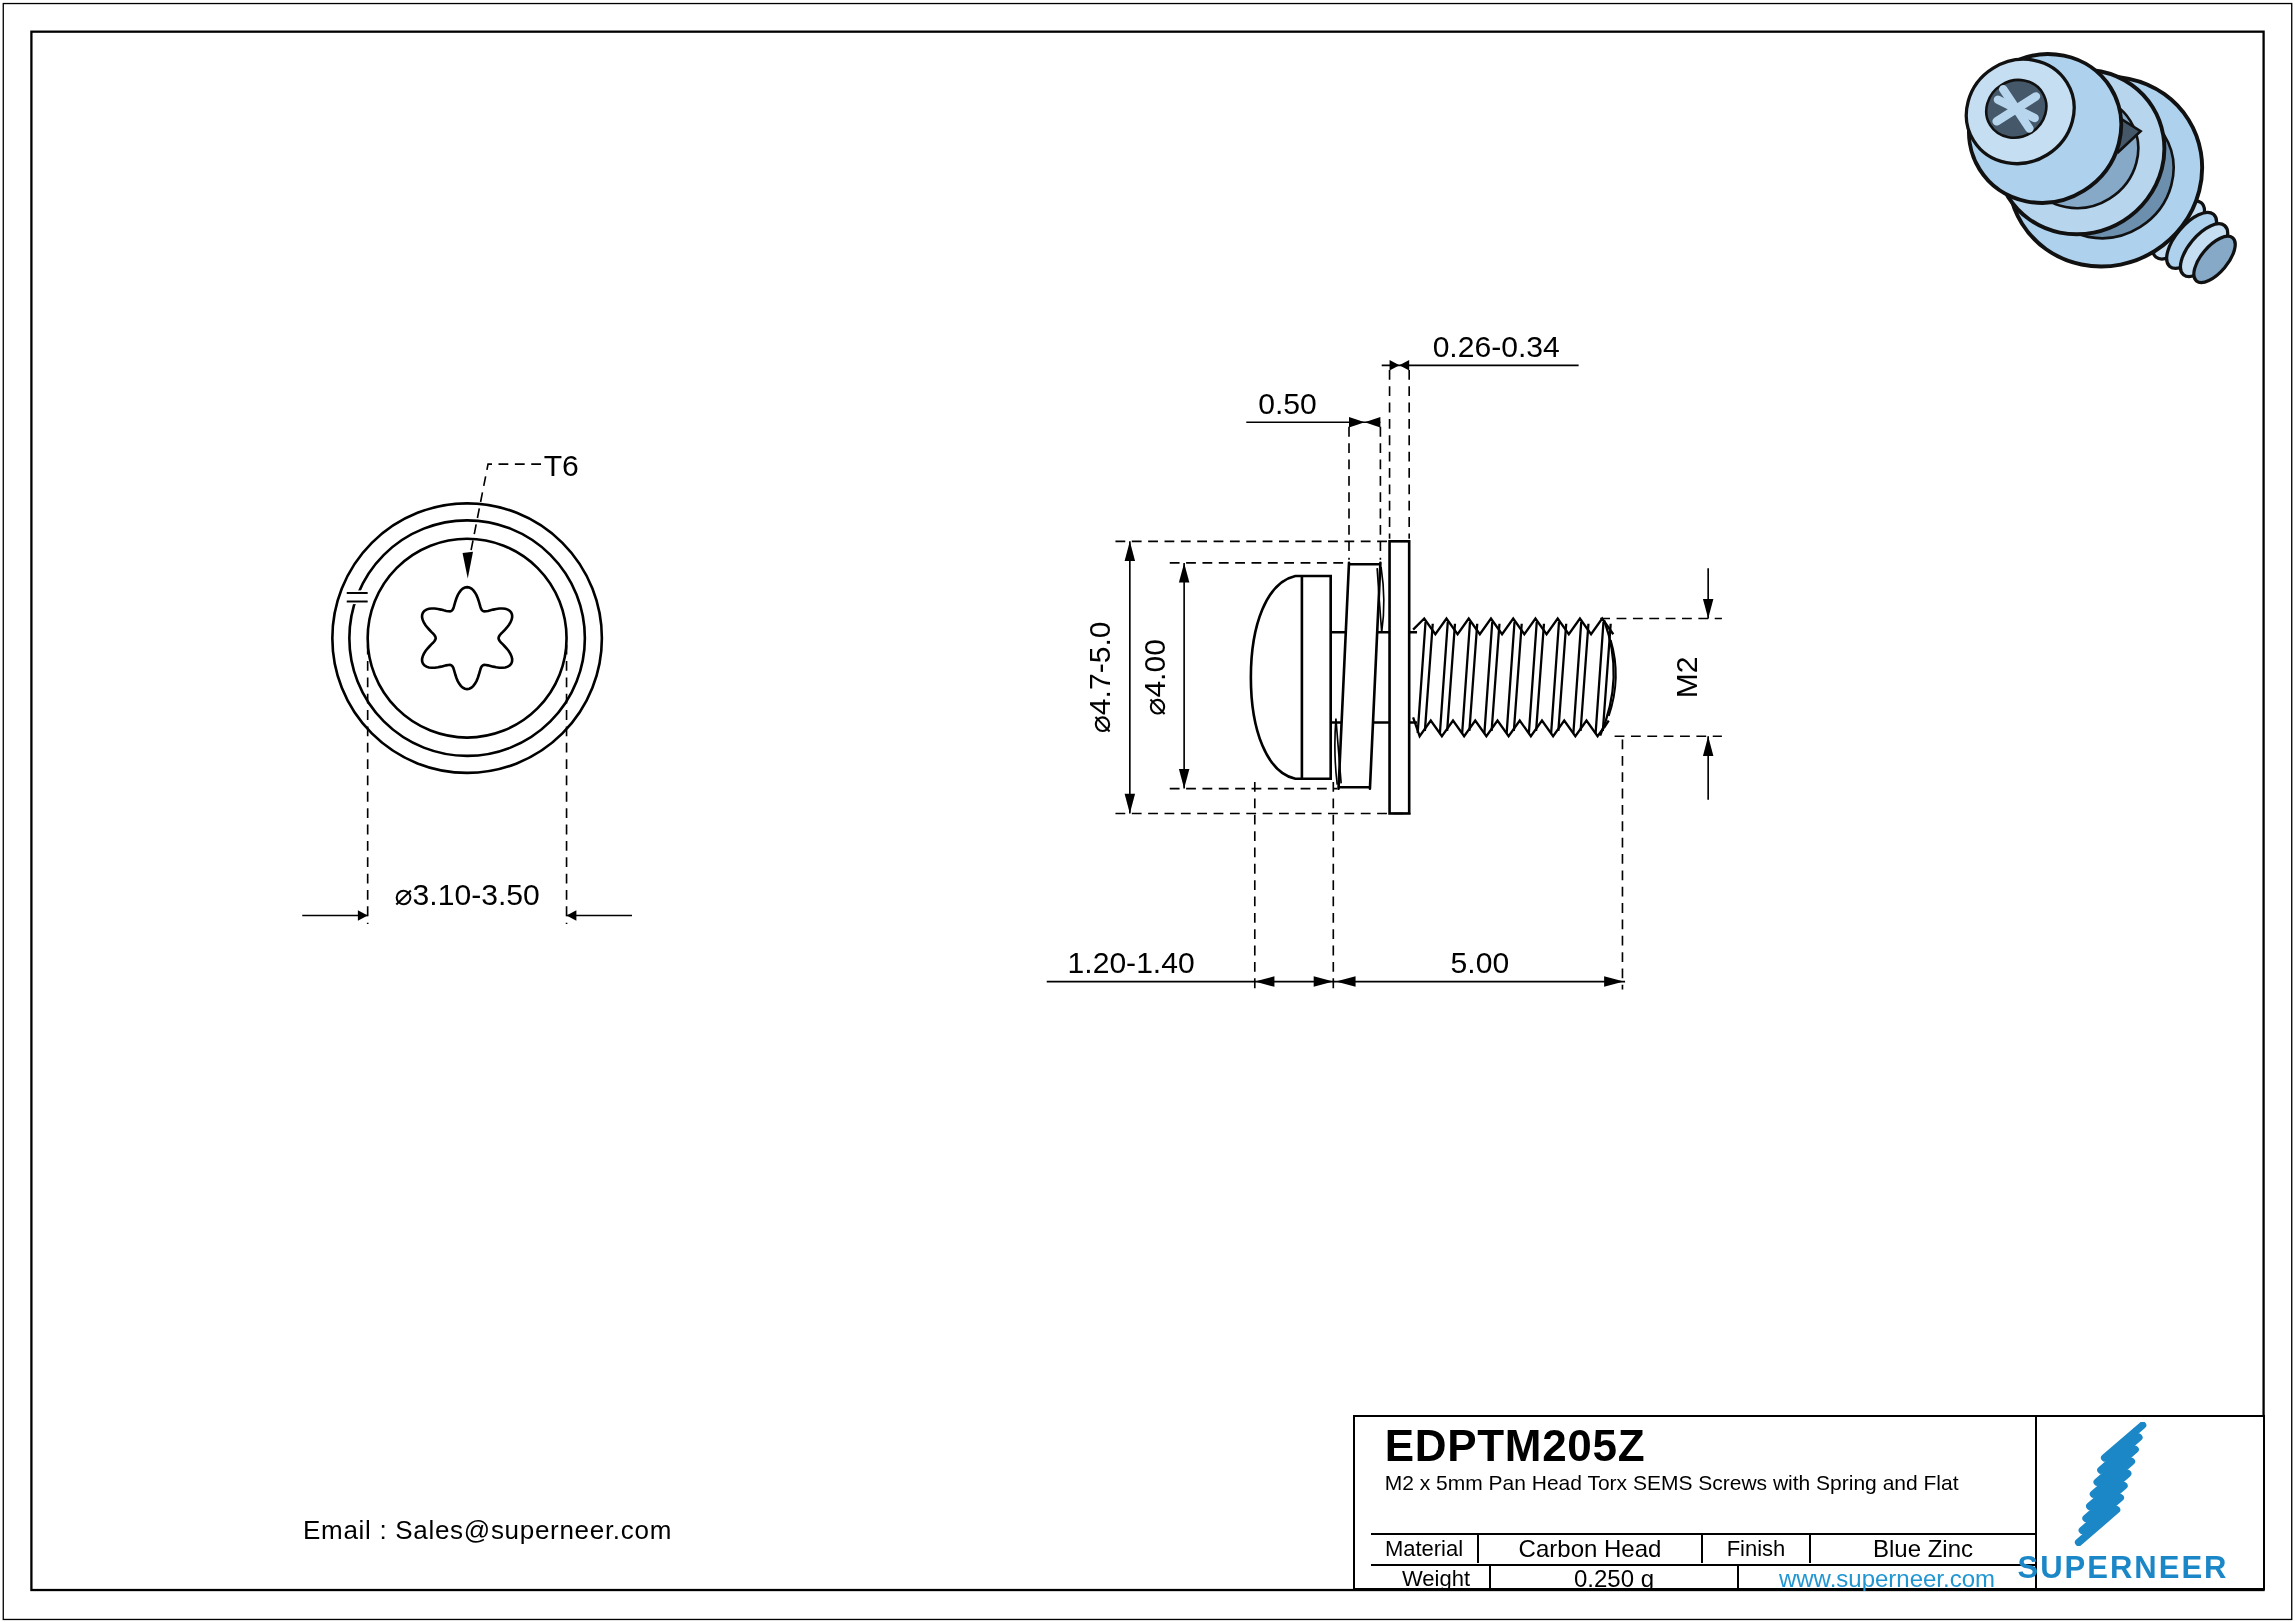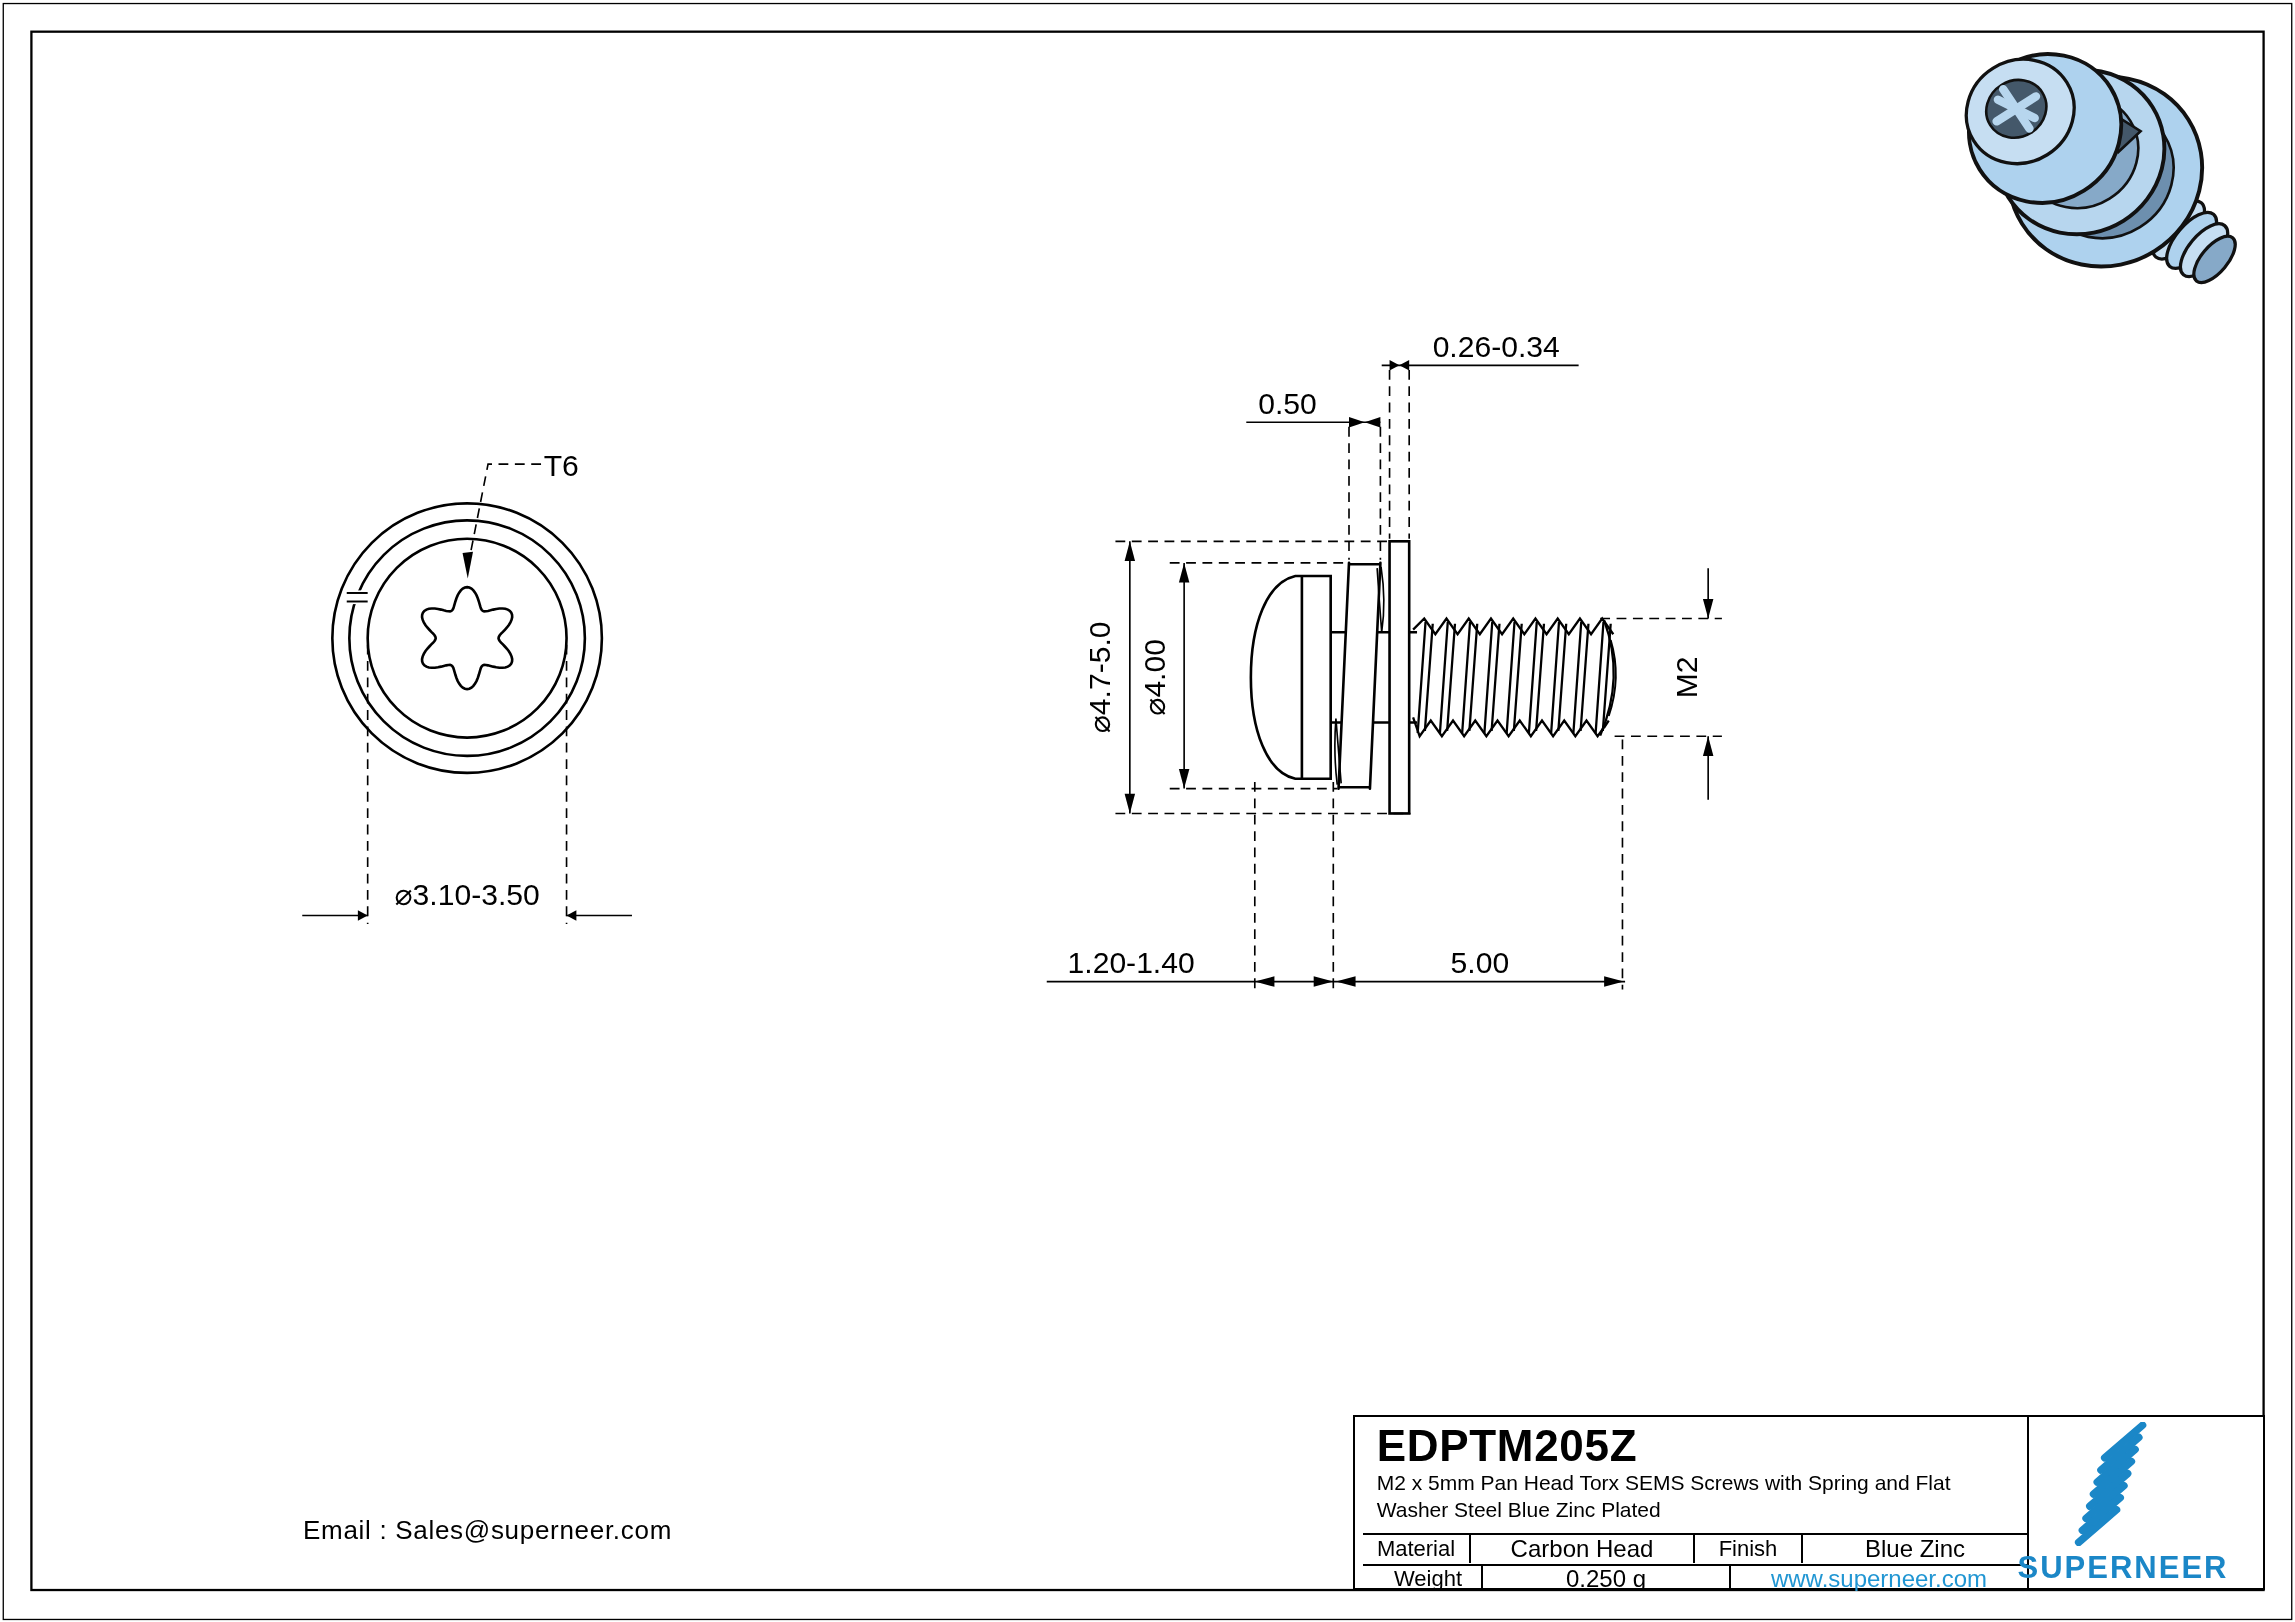--- a/index.html
+++ b/index.html
@@ -6,21 +6,21 @@
   body{width:2295px;height:1623px;position:relative;overflow:hidden;
        font-family:"Liberation Sans","DejaVu Sans",sans-serif;color:#000;}
   #drawing-svg{position:absolute;left:0;top:0;z-index:1;}
   svg text{font-family:"Liberation Sans","DejaVu Sans",sans-serif;fill:#000;}
   .dim-text{font-size:46px;}
   .callout-text{font-size:46px;}
 
   
   .title-block{position:absolute;left:1353px;top:1415px;width:912px;height:175px;
                border:2px solid #000;box-sizing:border-box;background:#fff;z-index:2;}
-  .tb-left{position:absolute;left:8px;top:0;width:666px;height:100%;border-right:2px solid #000;box-sizing:border-box;}
+  .tb-left{position:absolute;left:16px;top:0;width:666px;height:100%;border-right:2px solid #000;box-sizing:border-box;}
   .tb-desc{position:absolute;left:0;top:0;width:100%;height:116px;box-sizing:border-box;padding:5.2px 0 0 13.7px;}
   .tb-part-number{font-size:44px;font-weight:bold;line-height:47px;letter-spacing:0.7px;}
   .tb-desc-line{font-size:21px;line-height:25px;margin-top:1.3px;}
   .tb-row{position:absolute;left:0;width:100%;display:flex;box-sizing:border-box;}
   .tb-row1{top:116px;height:30px;border-top:2px solid #000;}
   .tb-row2{top:147px;height:27px;border-top:2px solid #000;padding-left:12px;}
   .tb-cell{box-sizing:border-box;display:flex;align-items:center;justify-content:center;overflow:hidden;}
   .tb-cell.b-r{border-right:2px solid #000;}
   .tb-label{font-size:22px;}
   .tb-value{font-size:24px;}
@@ -181,21 +181,20 @@
       <line x1="3110" y1="180" x2="3054" y2="152" stroke="#b7d6ee" stroke-width="13" stroke-linecap="round"></line>
     </g>
   </g>
 </svg>
 
 <div class="title-block">
   <div class="tb-left">
     <div class="tb-desc">
       <div class="tb-part-number">EDPTM205Z</div>
       <div class="tb-desc-line">M2 x 5mm Pan Head Torx SEMS Screws with Spring and Flat</div>
-      <div class="tb-desc-line">Washer Steel Blue Zinc Plated</div>
     </div>
     <div class="tb-row tb-row1">
       <div class="tb-cell b-r tb-label" style="width:108px">Material</div>
       <div class="tb-cell b-r tb-value" style="width:224px">Carbon Head</div>
       <div class="tb-cell b-r tb-label" style="width:108px">Finish</div>
       <div class="tb-cell tb-value" style="flex:1">Blue Zinc</div>
     </div>
     <div class="tb-row tb-row2">
       <div class="tb-cell b-r tb-label" style="width:108px">Weight</div>
       <div class="tb-cell b-r tb-value" style="width:248px">0.250 g</div>

